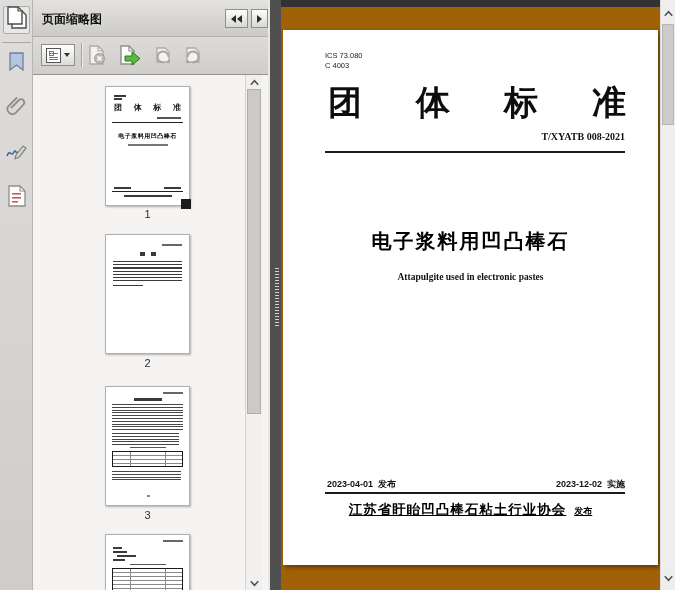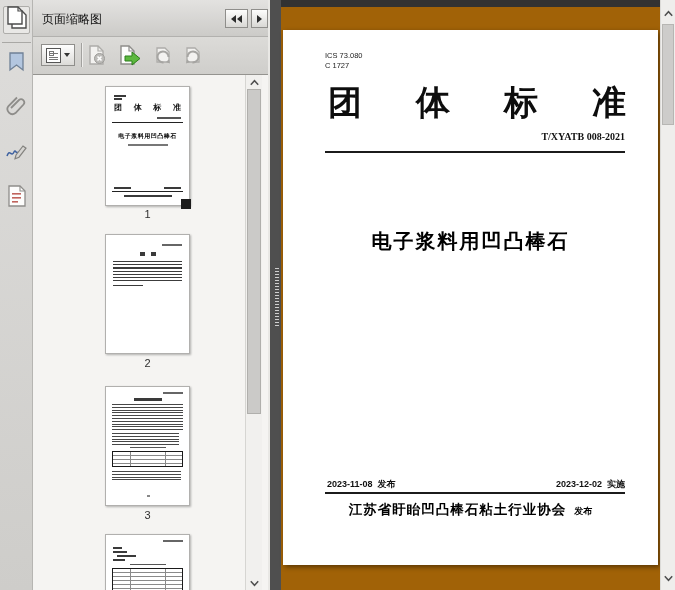--- a/index.html
+++ b/index.html
@@ -11,21 +11,21 @@
   .left-strip{position:absolute;left:0;top:0;width:33px;height:590px;
     background:linear-gradient(#dedddb,#cecdca);border-right:1px solid #b6b5b2;box-sizing:border-box;}
   .strip-btn{position:absolute;left:3px;width:27px;height:28px;display:flex;align-items:center;justify-content:center;}
   .strip-btn.active{background:#e9e8e6;border:1px solid #aeaDaa;border-radius:2px;box-sizing:border-box;}
   .strip-div{position:absolute;left:2px;width:29px;height:1px;background:#a9a8a5;box-shadow:0 1px 0 #eeede b;}
 
   
   .panel{position:absolute;left:33px;top:0;width:235px;height:590px;background:#d7d6d3;}
   .panel-header{position:absolute;left:0;top:0;width:235px;height:37px;
     background:linear-gradient(#e3e2e0,#cccbc8);border-bottom:1px solid #b2b1ae;box-sizing:border-box;}
-  .panel-title{position:absolute;left:9px;top:11px;font-size:12px;font-weight:normal;color:#111;}
+  .panel-title{position:absolute;left:9px;top:11px;font-size:12px;font-weight:bold;color:#111;}
   .navbtn{position:absolute;top:9px;height:19px;border:1px solid #8f8e8b;box-sizing:border-box;
     background:linear-gradient(#fdfdfc,#d9d8d5);display:flex;align-items:center;justify-content:center;gap:1px;}
   .tri-l{width:0;height:0;border-top:4px solid transparent;border-bottom:4px solid transparent;border-right:5px solid #2b2b2b;}
   .tri-r{width:0;height:0;border-top:4px solid transparent;border-bottom:4px solid transparent;border-left:5px solid #2b2b2b;}
 
   .panel-toolbar{position:absolute;left:0;top:37px;width:235px;height:37px;
     background:linear-gradient(#dcdbd8,#cfceCB);}
   .opt-btn{position:absolute;left:8px;top:7px;width:34px;height:22px;border:1px solid #8f8e8b;box-sizing:border-box;
     background:linear-gradient(#fefefe,#dcdbd8);display:flex;align-items:center;justify-content:center;gap:3px;}
   .opt-glyph{width:13px;height:13px;border:1px solid #555;background:#fff;position:relative;}
@@ -69,21 +69,21 @@
   .ics{position:absolute;left:42px;top:21px;font-size:7.5px;line-height:9.5px;color:#222;}
   .std-row{position:absolute;left:45px;right:32px;top:54px;display:flex;justify-content:space-between;
     font-family:"Liberation Serif",serif;font-weight:bold;font-size:34px;color:#0d0d0d;line-height:38px;}
   .std-no{position:absolute;right:33px;top:101px;font-family:"Liberation Serif",serif;font-weight:bold;font-size:10px;color:#111;}
   .rule{position:absolute;left:42px;right:33px;height:2px;background:#1b1b1b;}
   .doc-title{position:absolute;left:0;right:0;top:198px;text-align:center;font-size:20px;font-weight:bold;letter-spacing:2px;color:#000;}
   .doc-sub{position:absolute;left:0;right:0;top:242px;text-align:center;font-family:"Liberation Serif",serif;
     font-weight:bold;font-size:9.5px;color:#111;}
   .date-l{position:absolute;left:44px;top:448px;font-size:9px;font-weight:bold;color:#111;}
   .date-r{position:absolute;right:33px;top:448px;font-size:9px;font-weight:bold;color:#111;}
-  .issuer{position:absolute;left:0;right:0;top:470px;text-align:center;font-weight:bold;color:#000;}
+  .issuer{position:absolute;left:0;right:0;top:470px;text-align:center;font-weight:bold;color:#000;text-decoration:underline;}
   .issuer .big{font-size:13.5px;letter-spacing:1px;}
   .issuer .small{font-size:9px;margin-left:8px;}
 
   
   .vscroll{position:absolute;left:660px;top:0;width:15px;height:590px;background:#efeeec;border-left:1px solid #dcdbd8;box-sizing:border-box;}
   .vthumb{position:absolute;left:1px;top:24px;width:12px;height:101px;background:#cdccca;border:1px solid #b7b6b3;box-sizing:border-box;}
 </style>
 </head>
 <body>
 
@@ -262,37 +262,38 @@
   <div class="splitter">
     <div class="grip"></div>
   </div>
 
   <div class="doc">
     <div class="doc-topstrip"></div>
 
     <div class="page">
       <div class="ics">
         <div>ICS 73.080</div>
-        <div>C 1727</div>
+        <div>C 4003</div>
       </div>
 
       <div class="std-row">
         <span>团</span>
         <span>体</span>
         <span>标</span>
         <span>准</span>
       </div>
 
       <div class="std-no">T/XYATB 008-2021</div>
       <div class="rule" style="top:121px"></div>
 
       <div class="doc-title">电子浆料用凹凸棒石</div>
+      <div class="doc-sub">Attapulgite used in electronic pastes</div>
 
       <div class="date-l">
-        <span>2023-11-08</span>&nbsp;&nbsp;<span>发布</span>
+        <span>2023-04-01</span>&nbsp;&nbsp;<span>发布</span>
       </div>
       <div class="date-r">
         <span>2023-12-02</span>&nbsp;&nbsp;<span>实施</span>
       </div>
       <div class="rule" style="top:462px"></div>
 
       <div class="issuer">
         <span class="big">江苏省盱眙凹凸棒石粘土行业协会</span><span class="small">发布</span>
       </div>
     </div>

